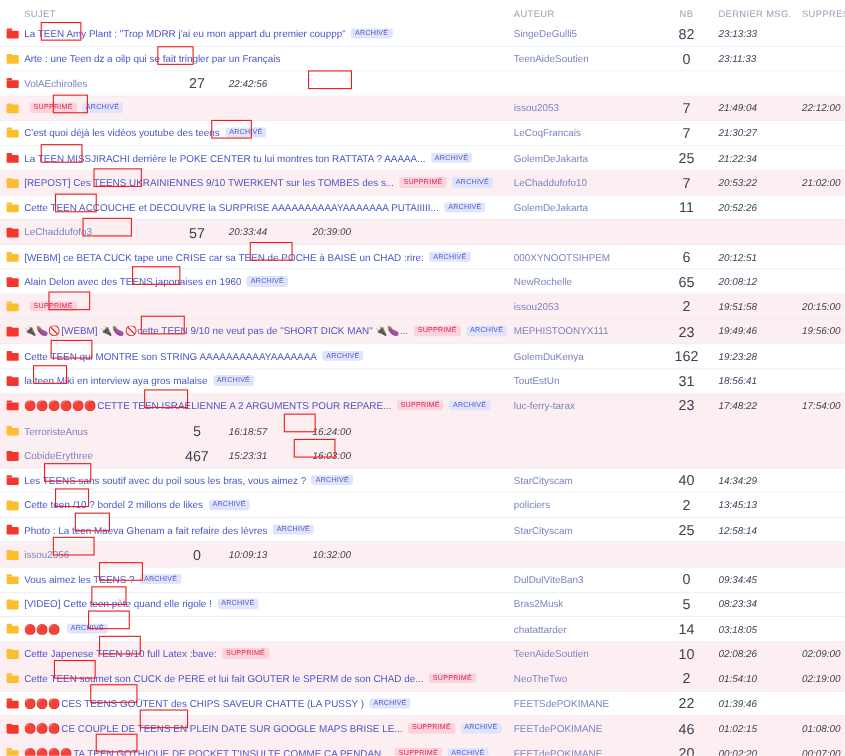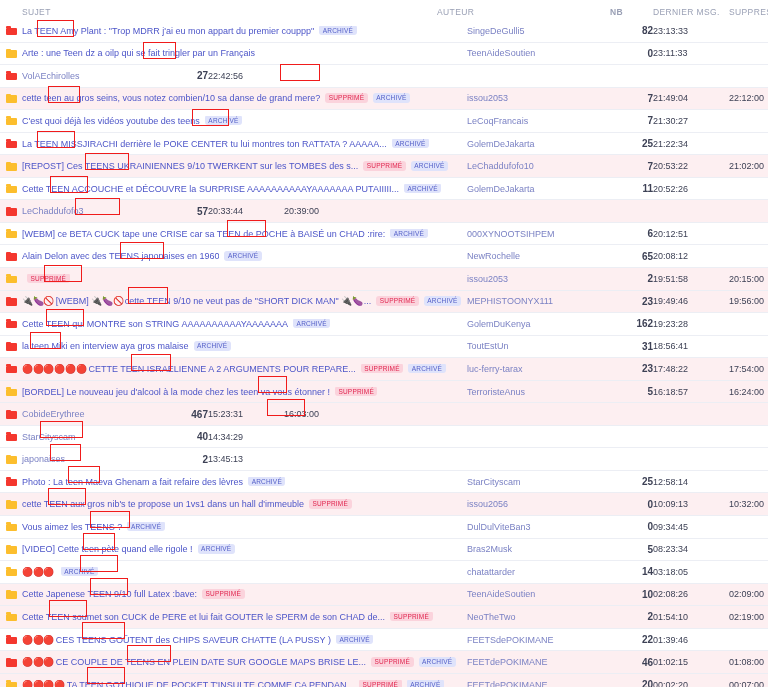--- a/index.html
+++ b/index.html
@@ -28,26 +28,26 @@
     position:relative;
     font-size:9px;
   }
   .row.tint{background:#fdeff1;}
   .row.plain{background:#ffffff;}
 
   
   .c-icon{width:22px;flex:0 0 22px;display:flex;justify-content:center;align-items:center;}
   .c-sujet{flex:1 1 auto;min-width:0;display:flex;align-items:center;overflow:hidden;white-space:nowrap;padding-right:6px;}
   .c-auteur{width:122px;flex:0 0 122px;}
-  .c-nb{width:58px;flex:0 0 58px;text-align:right;padding-left:6px;font-weight:bold;}
+  .c-nb{width:58px;flex:0 0 58px;text-align:center;padding-left:6px;}
   .c-msg{width:76px;flex:0 0 76px;text-align:left;}
   .c-sup{width:78px;flex:0 0 78px;text-align:left;}
 
   .hdr .c-sujet{padding-left:0;}
-  .hdr .c-msg{width:76px;margin-left:30px;}
+  .hdr .c-msg{width:76px;}
 
   
   .folder{
     width:11px;height:9px;position:relative;display:inline-block;
   }
   .folder .tab{
     position:absolute;left:0;top:0;width:5px;height:2px;border-radius:1px 1px 0 0;
   }
   .folder .body{
     position:absolute;left:0;top:1.5px;width:11px;height:7.5px;border-radius:1px;
@@ -74,22 +74,22 @@
     margin-left:5px;
     vertical-align:middle;
     white-space:nowrap;
     position:relative;
     top:-0.5px;
   }
   .badge.supprime{background:#fbd3dc;color:#e0264f;}
   .badge.archive{background:#dfe3fb;color:#5560c8;}
 
   .auteur{color:#7b82c4;font-size:9px;}
-  .num{color:#3d4155;font-size:10px;}
-  .time{color:#3d4155;font-size:9px;}
+  .num{color:#3d4155;font-size:13px;}
+  .time{color:#3d4155;font-size:9px;font-style:italic;}
 
   
   .anno{
     position:absolute;
     border:1.6px solid #f01b1b;
     box-sizing:border-box;
     pointer-events:none;
     z-index:5;
   }
   .sujetwrap{position:relative;display:flex;align-items:flex-end;min-width:0;width:100%;}
@@ -158,21 +158,20 @@
       </div>
       <div class="row tint">
         <div class="c-icon">
           <span class="folder yellow">
             <span class="tab"></span>
             <span class="body"></span>
           </span>
         </div>
         <div class="c-sujet">
           <div class="sujetwrap">
-            <a class="title">cette teen au gros seins, vous notez combien/10 sa danse de grand mere?</a>
             <span class="badge supprime">SUPPRIMÉ</span>
             <span class="badge archive">ARCHIVÉ</span>
           </div>
         </div>
         <div class="c-auteur auteur">issou2053</div>
         <div class="c-nb num">7</div>
         <div class="c-msg time">21:49:04</div>
         <div class="c-sup time">22:12:00</div>
       </div>
       <div class="row plain">
@@ -389,26 +388,20 @@
         <div class="c-msg time">17:48:22</div>
         <div class="c-sup time">17:54:00</div>
       </div>
       <div class="row tint">
         <div class="c-icon">
           <span class="folder yellow">
             <span class="tab"></span>
             <span class="body"></span>
           </span>
         </div>
-        <div class="c-sujet">
-          <div class="sujetwrap">
-            <a class="title">[BORDEL] Le nouveau jeu d'alcool à la mode chez les teen va vous étonner !</a>
-            <span class="badge supprime">SUPPRIMÉ</span>
-          </div>
-        </div>
         <div class="c-auteur auteur">TerroristeAnus</div>
         <div class="c-nb num">5</div>
         <div class="c-msg time">16:18:57</div>
         <div class="c-sup time">16:24:00</div>
       </div>
       <div class="row tint">
         <div class="c-icon">
           <span class="folder red">
             <span class="tab"></span>
             <span class="body"></span>
@@ -419,33 +412,45 @@
         <div class="c-msg time">15:23:31</div>
         <div class="c-sup time">16:03:00</div>
       </div>
       <div class="row plain">
         <div class="c-icon">
           <span class="folder red">
             <span class="tab"></span>
             <span class="body"></span>
           </span>
         </div>
+        <div class="c-sujet">
+          <div class="sujetwrap">
+            <a class="title">Les TEENS sans soutif avec du poil sous les bras, vous aimez ?</a>
+            <span class="badge archive">ARCHIVÉ</span>
+          </div>
+        </div>
         <div class="c-auteur auteur">StarCityscam</div>
         <div class="c-nb num">40</div>
         <div class="c-msg time">14:34:29</div>
         <div class="c-sup time"></div>
       </div>
       <div class="row plain">
         <div class="c-icon">
           <span class="folder yellow">
             <span class="tab"></span>
             <span class="body"></span>
           </span>
         </div>
-        <div class="c-auteur auteur">japonaises</div>
+        <div class="c-sujet">
+          <div class="sujetwrap">
+            <a class="title">Cette teen /10 ? bordel 2 milions de likes</a>
+            <span class="badge archive">ARCHIVÉ</span>
+          </div>
+        </div>
+        <div class="c-auteur auteur">policiers</div>
         <div class="c-nb num">2</div>
         <div class="c-msg time">13:45:13</div>
         <div class="c-sup time"></div>
       </div>
       <div class="row plain">
         <div class="c-icon">
           <span class="folder red">
             <span class="tab"></span>
             <span class="body"></span>
           </span>
@@ -460,26 +465,20 @@
         <div class="c-nb num">25</div>
         <div class="c-msg time">12:58:14</div>
         <div class="c-sup time"></div>
       </div>
       <div class="row tint">
         <div class="c-icon">
           <span class="folder yellow">
             <span class="tab"></span>
             <span class="body"></span>
           </span>
-        </div>
-        <div class="c-sujet">
-          <div class="sujetwrap">
-            <a class="title">cette TEEN aux gros nib's te propose un 1vs1 dans un hall d'immeuble</a>
-            <span class="badge supprime">SUPPRIMÉ</span>
-          </div>
         </div>
         <div class="c-auteur auteur">issou2056</div>
         <div class="c-nb num">0</div>
         <div class="c-msg time">10:09:13</div>
         <div class="c-sup time">10:32:00</div>
       </div>
       <div class="row plain">
         <div class="c-icon">
           <span class="folder yellow">
             <span class="tab"></span>

